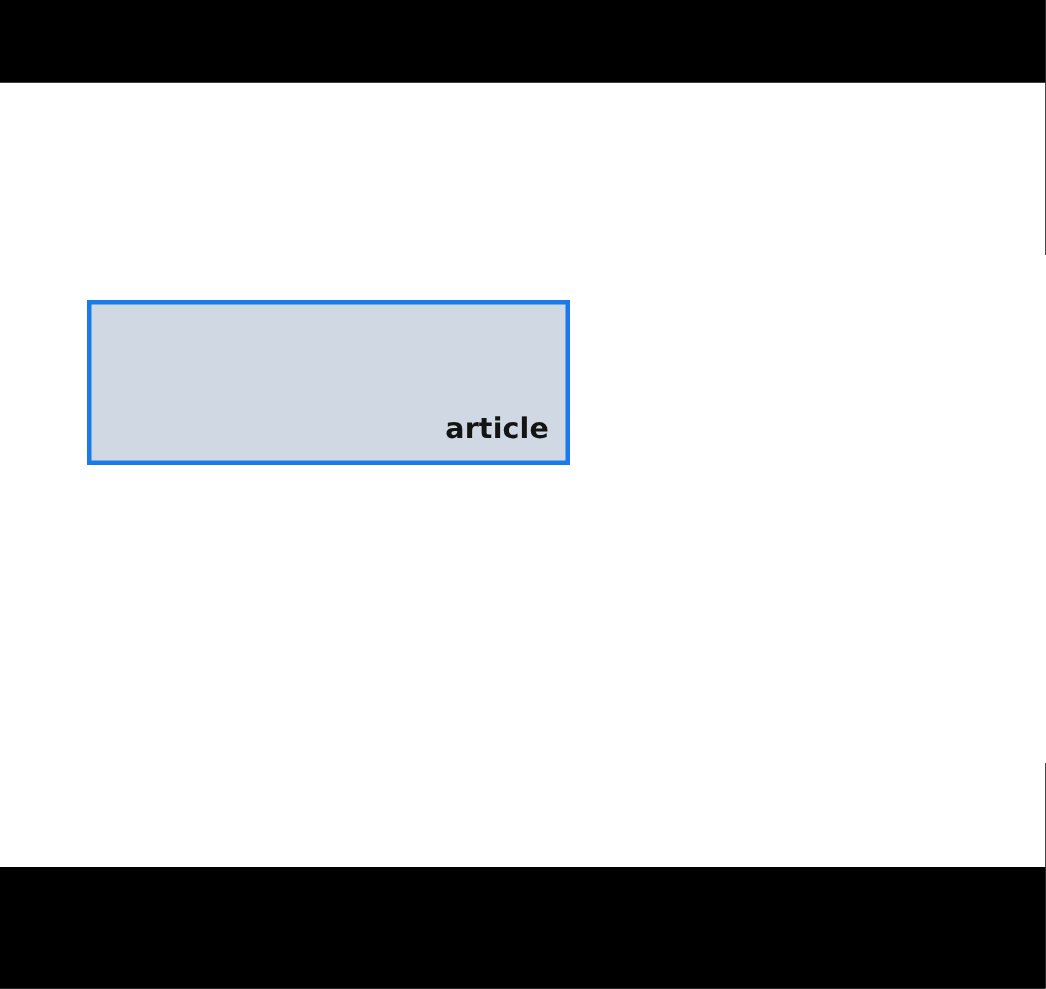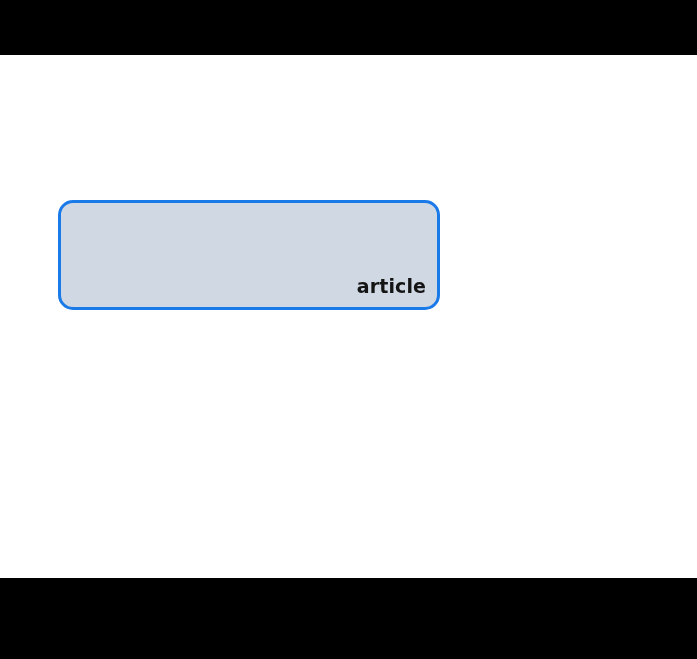--- a/index.html
+++ b/index.html
@@ -80,23 +80,23 @@
   }
   #box-nav > .box-label { padding-bottom: 5px; }
 
   #box-section {
     left: 46px;  top: 192px;
     width: 404px; height: 241px;
     border-width: 3px;
   }
   #box-article {
     left: 58px;  top: 200px;
-    width: 382px; height: 110px;
+    width: 322px; height: 110px;
     border-width: 3px;
-    border-radius: 15px;
+    border-radius: 0;
     z-index: 3;
   }
   #box-aside {
     left: 458px; top: 192px;
     width: 192px; height: 241px;
     border-width: 3px;
   }
   #box-footer {
     left: 46px;  top: 444px;
     width: 604px; height: 114px;

